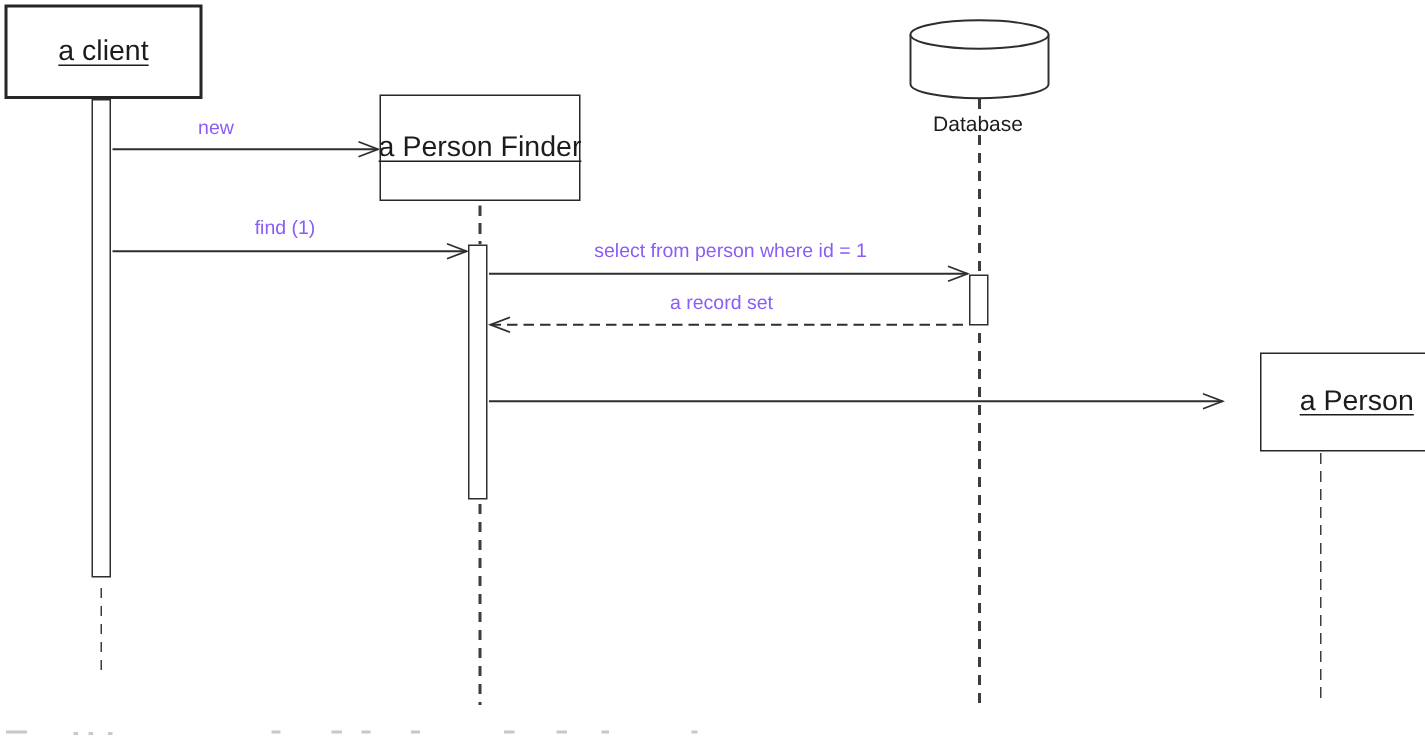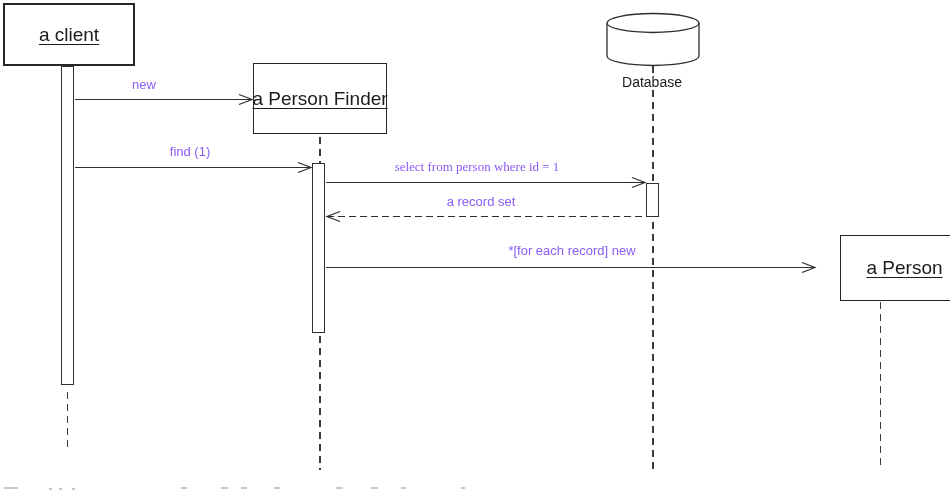--- a/index.html
+++ b/index.html
@@ -135,33 +135,32 @@
   <svg class="arrow" style="left:75px; top:161px;" width="237" height="13">
     <line x1="0" y1="6.5" x2="236" y2="6.5"></line>
     <polyline points="223,1.5 236,6.5 223,11.5"></polyline>
   </svg>
   <div class="msg-label" style="left:173px; top:144px;margin-left:17px;">find (1)</div>
 
   <svg class="arrow" style="left:326px; top:176px;" width="320" height="13">
     <line x1="0" y1="6.5" x2="319" y2="6.5"></line>
     <polyline points="306,1.5 319,6.5 306,11.5"></polyline>
   </svg>
-  <div class="msg-label" style="left:477px; top:159px;font-family:Liberation Serif, serif;">select from person where id = 1</div>
+  <div class="msg-label" style="left:487px; top:159px;">select from person where id = 1</div>
 
   <svg class="arrow" style="left:326px; top:210px;" width="320" height="13">
     <line x1="1" y1="6.5" x2="320" y2="6.5" stroke-dasharray="7,4"></line>
     <polyline points="14,1.5 1,6.5 14,11.5"></polyline>
   </svg>
   <div class="msg-label" style="left:481px; top:194px;text-align:center;">a record set</div>
 
   <svg class="arrow" style="left:326px; top:261px;" width="490" height="13">
     <line x1="0" y1="6.5" x2="489" y2="6.5"></line>
     <polyline points="476,1.5 489,6.5 476,11.5"></polyline>
   </svg>
-  <div class="msg-label" style="left:572px; top:243px;">*[for each record] new</div>
 
   <div class="remnant" style="left:4px;   top:487px; width:14px;"></div>
   <div class="remnant" style="left:49px;  top:488px; width:3px;"></div>
   <div class="remnant" style="left:59px;  top:488px; width:3px;"></div>
   <div class="remnant" style="left:72px;  top:488px; width:3px;"></div>
   <div class="remnant" style="left:181px; top:487px; width:6px;"></div>
   <div class="remnant" style="left:221px; top:487px; width:7px;"></div>
   <div class="remnant" style="left:241px; top:487px; width:6px;"></div>
   <div class="remnant" style="left:274px; top:487px; width:6px;"></div>
   <div class="remnant" style="left:336px; top:487px; width:7px;"></div>

